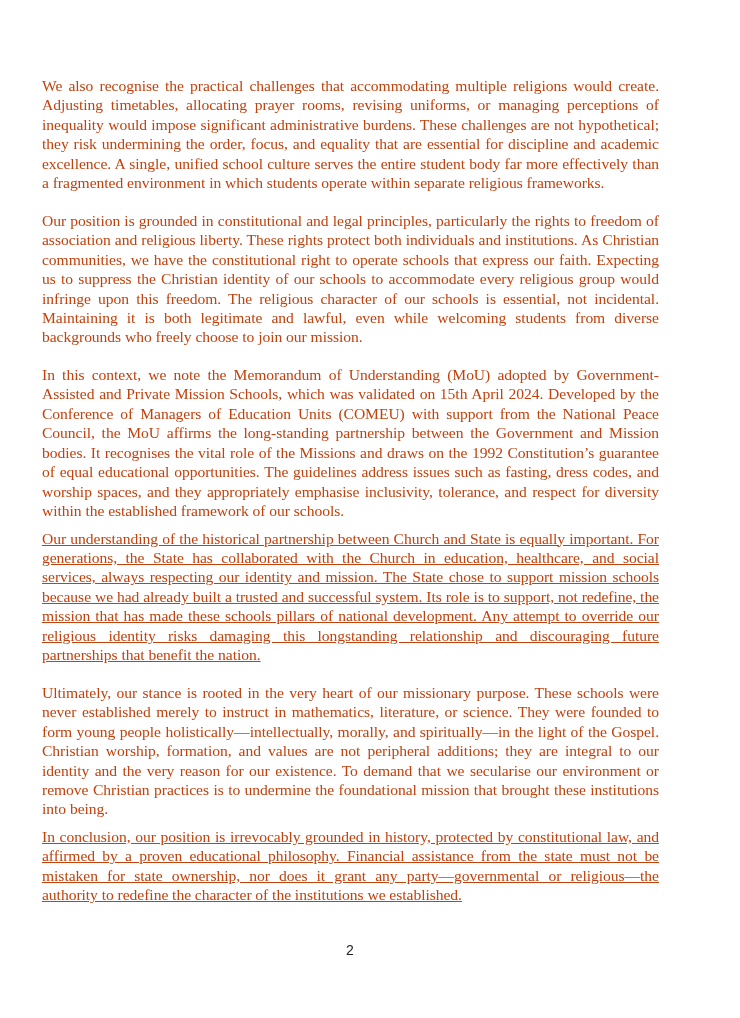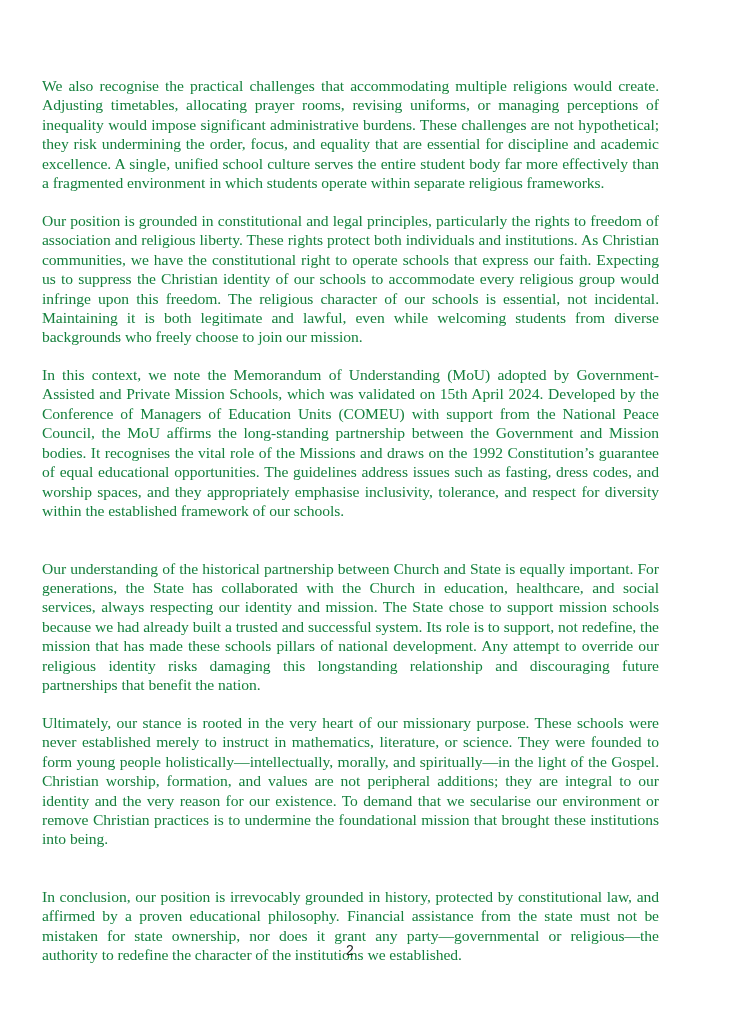--- a/index.html
+++ b/index.html
@@ -23,30 +23,30 @@
     background: #ffffff;
   }
   .body-text {
     position: absolute;
     left: 42px;
     top: 76px;
     width: 617px;
     font-family: "Liberation Serif", "DejaVu Serif", serif;
     font-size: 15.6px;
     line-height: 19.45px;
-    color: #15803d;
+    color: #c2410c;
   }
   .para {
     margin: 0;
     text-align: justify;
     text-justify: inter-word;
     letter-spacing: -0.05px;
   }
   .gap-small { margin-top: 18px; }
-  .gap-large { margin-top: 38px; }
+  .gap-large { margin-top: 8px; text-decoration: underline; }
   .page-number {
     position: absolute;
     left: 0;
     width: 700px;
     top: 942px;
     text-align: center;
     font-family: "Liberation Sans", "DejaVu Sans", sans-serif;
     font-size: 14px;
     color: #222222;
   }

